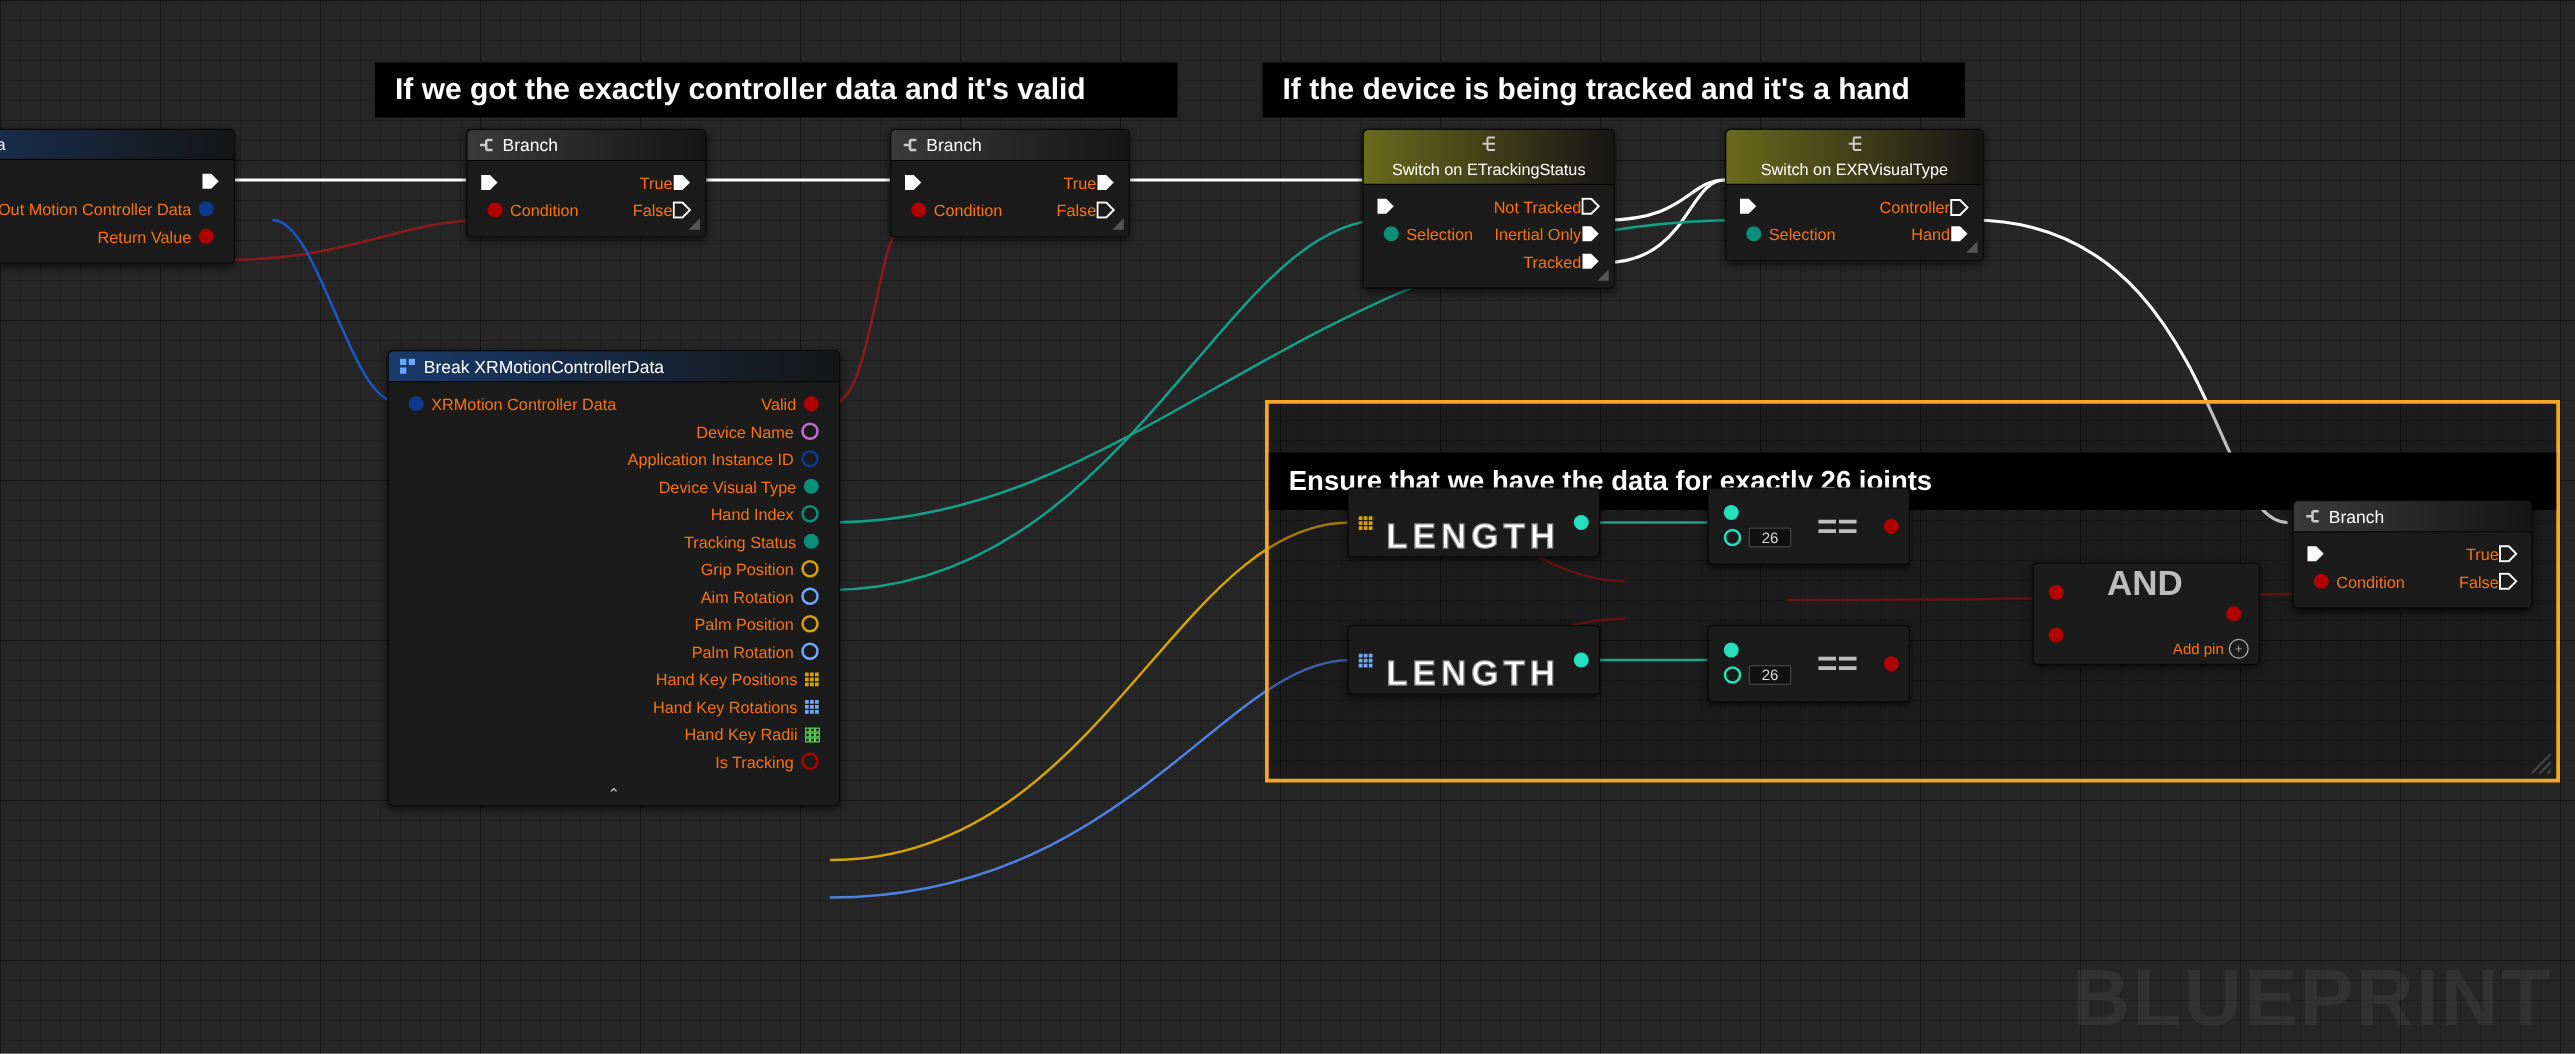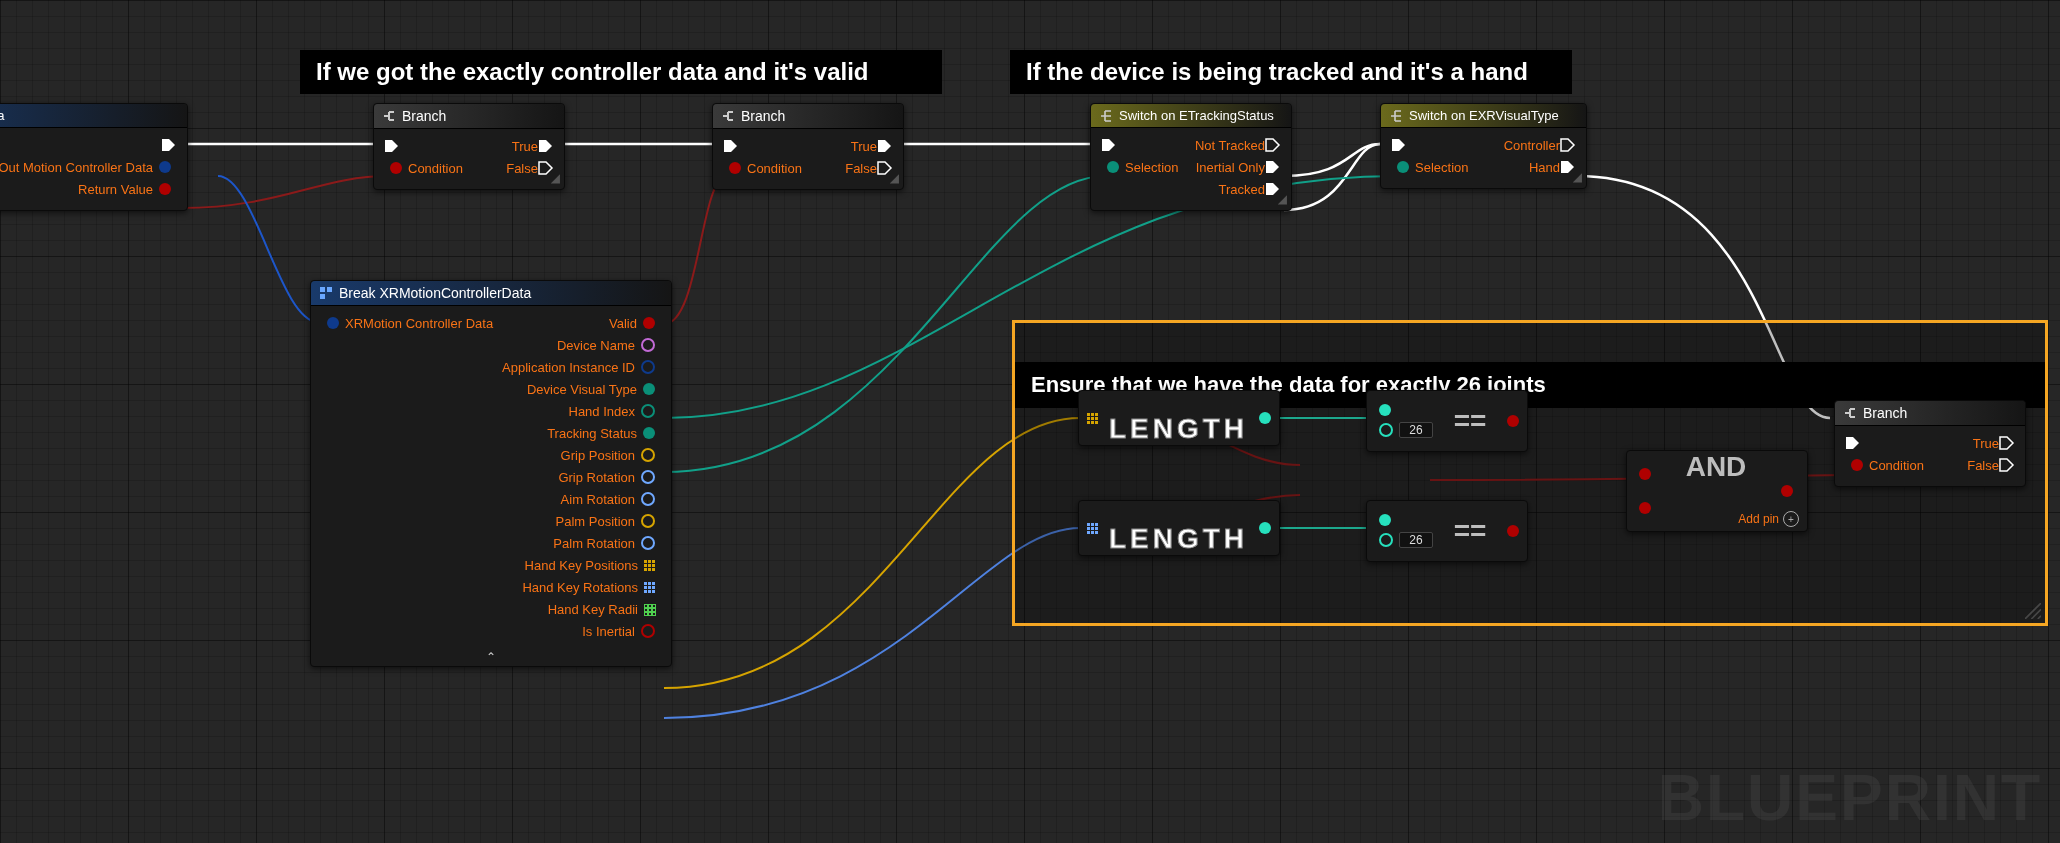--- a/index.html
+++ b/index.html
@@ -33,21 +33,21 @@
   .c-bool   {color:#b00000;}
   .c-struct {color:#0e3a8c;}
   .c-name   {color:#c26ad6;}
   .c-enum   {color:#0a8f78;}
   .c-vector {color:#d6a400;}
   .c-rot    {color:#6fa8ff;}
   .c-float  {color:#4fd24f;}
   .c-int    {color:#26e0bd;}
   .hdr-blue  {background:linear-gradient(to right,#193a6b,#151515);}
   .hdr-gray  {background:linear-gradient(to right,#3a3a3a,#151515);}
-  .hdr-olive {background:linear-gradient(to right,#6b6a1c,#151515);}
+  .hdr-olive {background:linear-gradient(to right,#6b6a1c,#151515);flex-direction:column;}
   .pureNode{position:absolute;background:#1b1b1b;border:1px solid #0a0a0a;border-radius:4px;box-shadow:0 2px 6px rgba(0,0,0,.6);}
   .pureNode .titleBig{font-family:sans-serif;font-weight:700;font-size:28px;letter-spacing:4px;text-align:center;padding:6px 0;margin-top:21px;}
   .lengthTitle{color:#fff;-webkit-text-stroke:1px #888;}
   .opNode{position:absolute;background:#1b1b1b;border:1px solid #0a0a0a;border-radius:4px;box-shadow:0 2px 6px rgba(0,0,0,.6);}
   .opTxt{font-size:28px;font-weight:700;color:#bdbdbd;text-align:center;}
   .numbox{background:#111;border:1px solid #444;border-radius:2px;padding:0 4px;font-size:12px;color:#ddd;min-width:24px;text-align:center;}
   .addpin{width:14px;height:14px;border:1px solid #aaa;border-radius:50%;display:inline-flex;align-items:center;justify-content:center;font-size:10px;color:#aaa;}
   .watermark{position:absolute;right:18px;bottom:8px;font-size:64px;font-weight:800;letter-spacing:2px;color:rgba(255,255,255,0.06);}
   .resize-grip{position:absolute;right:4px;bottom:4px;color:#555;font-size:12px;pointer-events:none;}
   .expand{position:absolute;left:50%;bottom:2px;transform:translateX(-50%);color:#ccc;font-size:12px;}
@@ -238,21 +238,21 @@
     <svg width="14" height="14">
           <path d="M2,7 H6 M6,2 V12 M6,2 H12 M6,7 H12 M6,12 H12" stroke="#ccc" stroke-width="1.6" fill="none"></path>
         </svg>
     <span style="font-size:13px">Switch on EXRVisualType</span>
   </div>
   <div class="body">
     <div class="row between">
       <svg width="16" height="14">
             <path d="M1,1 H8 L14,7 L8,13 H1 Z" fill="#fff"></path>
           </svg>
-      <span style="display:flex;align-items:flex-start">
+      <span style="display:flex;align-items:flex-end">
             <span class="lbl">Controller</span>
             <svg width="16" height="14">
               <path d="M1,1 H8 L14,7 L8,13 H1 Z" fill="none" stroke="#fff" stroke-width="1.5"></path>
             </svg>
           </span>
     </div>
     <div class="row between">
       <span style="display:flex;align-items:center">
             <span class="pin solid c-enum"></span>
             <span class="lbl">Selection</span>
@@ -306,24 +306,20 @@
         </div>
     <div class="row r">
           <span class="lbl">Tracking Status</span>
           <span class="pin solid c-enum"></span>
         </div>
     <div class="row r">
           <span class="lbl">Grip Position</span>
           <span class="pin hollow c-vector"></span>
         </div>
     <div class="row r">
-          <span class="lbl">Grip Rotation</span>
-          <span class="pin hollow c-rot"></span>
-        </div>
-    <div class="row r">
           <span class="lbl">Aim Rotation</span>
           <span class="pin hollow c-rot"></span>
         </div>
     <div class="row r">
           <span class="lbl">Palm Position</span>
           <span class="pin hollow c-vector"></span>
         </div>
     <div class="row r">
           <span class="lbl">Palm Rotation</span>
           <span class="pin hollow c-rot"></span>
@@ -364,21 +360,21 @@
             <span></span>
             <span></span>
             <span></span>
             <span></span>
             <span></span>
             <span></span>
             <span></span>
           </span>
         </div>
     <div class="row r">
-          <span class="lbl">Is Inertial</span>
+          <span class="lbl">Is Tracking</span>
           <span class="pin hollow c-bool"></span>
         </div>
     <div style="height:14px"></div>
   </div>
   <div class="expand">⌃</div>
 </div>
 
 <div class="pureNode" style="left:1078px;top:390px;width:200px;height:54px;display:flex;align-items:center;">
   <span class="arrayPin c-vector" style="margin-left:8px">
         <span></span>

